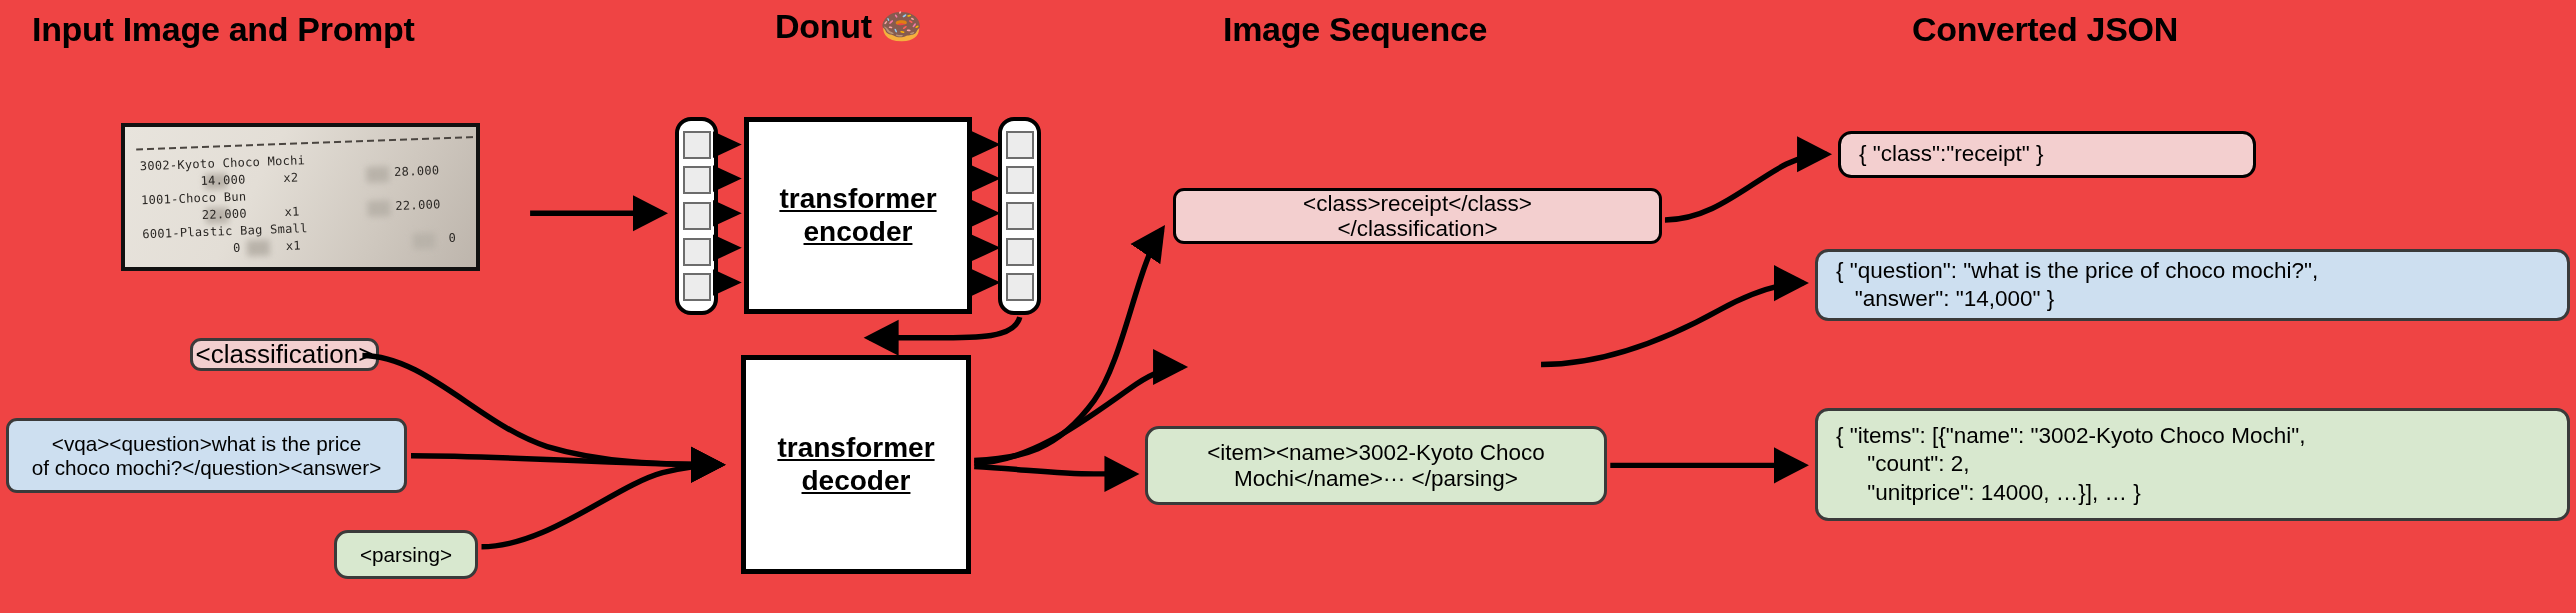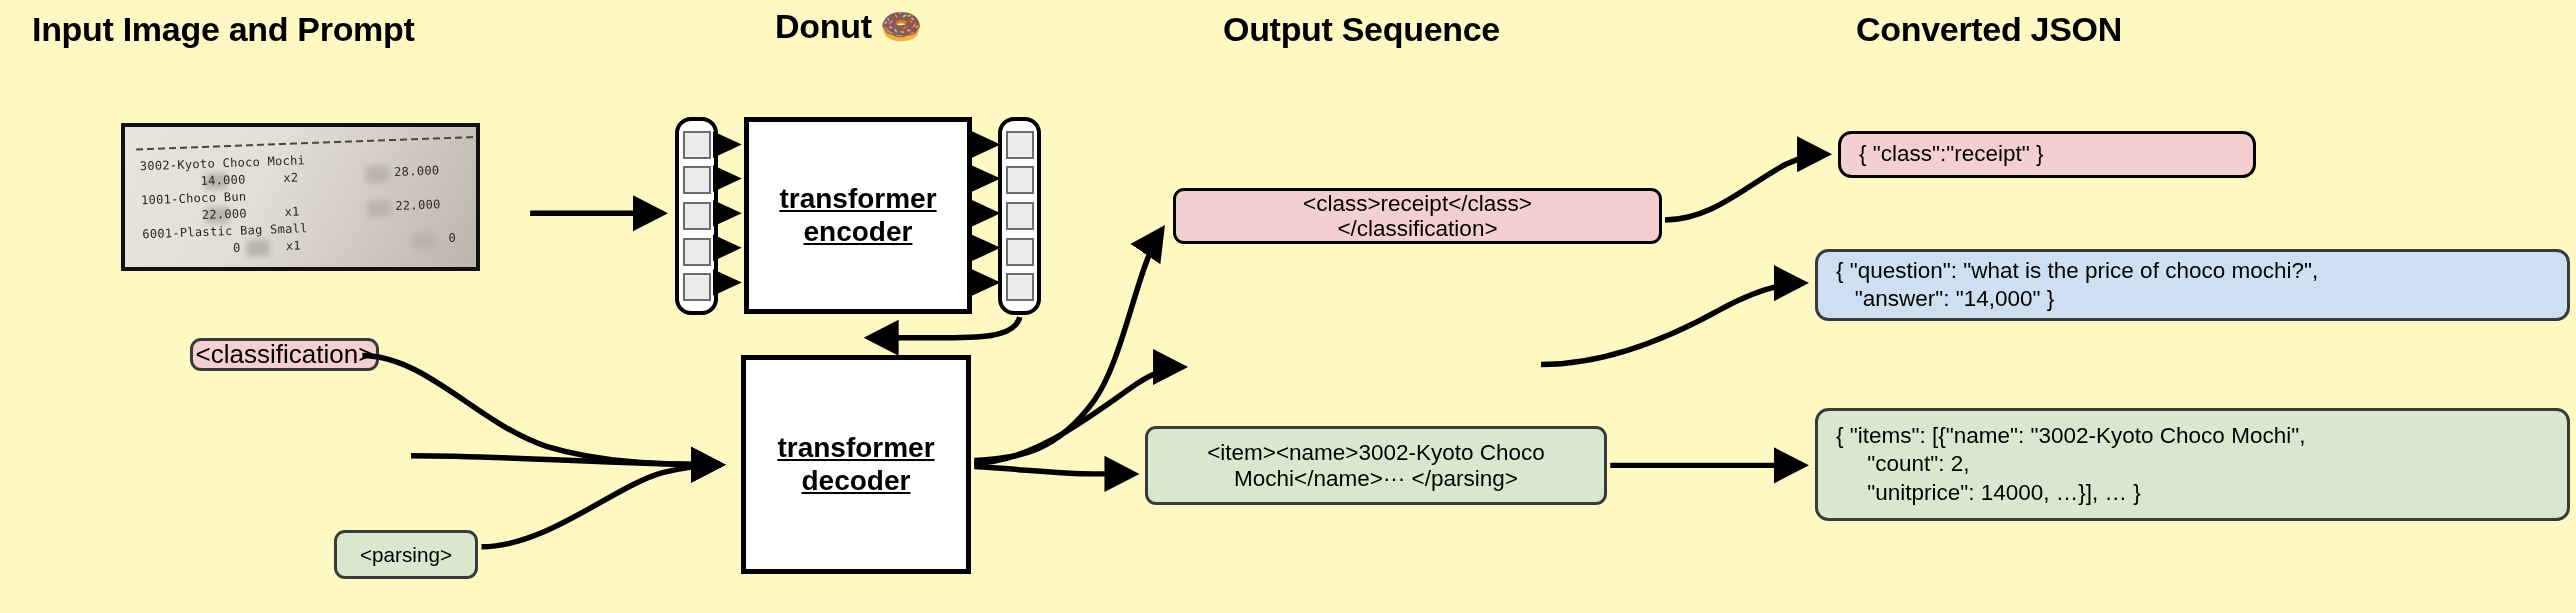--- a/index.html
+++ b/index.html
@@ -1,29 +1,29 @@
 <!DOCTYPE html>
 <html style="font-size:9.7px"><head>
 <meta charset="utf-8">
 <style>
   html,body{margin:0;padding:0;background:#ffffff;}
   body{width:2576px;height:613px;font-family:"Liberation Sans",sans-serif;overflow:hidden;}
-  #stage{position:relative;width:2576px;height:613px;background:#fef9c3;}
+  #stage{position:relative;width:2576px;height:613px;background:#ef4444;}
 
   .hdr{position:absolute;font-weight:bold;color:#000;white-space:nowrap;
        font-family:"Liberation Sans",sans-serif;letter-spacing:-0.3px;}
 
   
   .tbox{position:absolute;box-sizing:border-box;border:3px solid #3a3a3a;
         border-radius:11px;display:flex;align-items:center;justify-content:center;
         text-align:center;color:#000;line-height:1.12;
         font-family:"Liberation Sans",sans-serif;white-space:pre;}
   .tbox.pink{background:#f3cfcf;}
   .tbox.blue{background:#cddff0;}
-  .tbox.green{background:#d8e8cf;}
+  .tbox.green{background:#d8e8cf;border-radius:14px;}
   .tbox.hard{border-color:#000;}
 
   
   .jbox{position:absolute;box-sizing:border-box;border:3px solid #3a3a3a;
         border-radius:13.4px;color:#000;line-height:1.25;white-space:pre;
         display:flex;align-items:center;
         font-family:"Liberation Sans",sans-serif;}
   .jbox.pink{background:#f3cfcf;border-color:#000;}
   .jbox.blue{background:#cddff0;}
   .jbox.green{background:#d8e8cf;}
@@ -59,23 +59,23 @@
 </style>
 </head>
 <body>
 
 <div id="stage">
 
   <div class="hdr" style="left:32px;top:9.7px;font-size:34px;">Input Image and Prompt</div>
 
   <div class="hdr" style="left:775px;top:6px;font-size:34px;">Donut 🍩</div>
 
-  <div class="hdr" style="left:1223px;top:9.7px;font-size:34px;">Output Sequence</div>
+  <div class="hdr" style="left:1223px;top:9.7px;font-size:34px;">Image Sequence</div>
 
-  <div class="hdr" style="left:1856px;top:9.7px;font-size:34px;">Converted JSON</div>
+  <div class="hdr" style="left:1912px;top:9.7px;font-size:34px;">Converted JSON</div>
 
   <div id="receipt" style="left:121px;top:123px;width:359px;height:148px;">
     <div class="rot">
       <div class="dash"></div>
 
       <div class="rline" style="left:16px;top:29px;">3002-Kyoto Choco Mochi</div>
       <div class="blur" style="left:80px;top:46px;width:23px;height:16px;"></div>
       <div class="rline" style="left:16px;top:46px;">        14.000     x2</div>
 
       <div class="rline" style="left:16px;top:63px;">1001-Choco Bun</div>
@@ -114,20 +114,22 @@
     <div class="cell"></div>
     <div class="cell"></div>
     <div class="cell"></div>
   </div>
 
   <div class="tf" style="left:741px;top:355px;width:230px;height:219px;font-size:28px;white-space:pre;">transformer
 decoder</div>
 
   <div class="tbox pink" style="left:190px;top:338px;width:189px;height:33px;font-size:26px;">&lt;classification&gt;</div>
 
+  <div class="tbox blue" style="left:6px;top:418px;width:401px;height:75px;font-size:20.7px;">&lt;vqa&gt;&lt;question&gt;what is the price
+of choco mochi?&lt;/question&gt;&lt;answer&gt;</div>
 
   <div class="tbox green" style="left:334px;top:530px;width:144px;height:49px;font-size:20.7px;">&lt;parsing&gt;</div>
 
   <div class="tbox pink hard" style="left:1173px;top:188px;width:489px;height:56px;font-size:22.5px;">&lt;class&gt;receipt&lt;/class&gt;
 &lt;/classification&gt;</div>
 
 
   <div class="tbox green" style="left:1145px;top:426px;width:462px;height:79px;font-size:22.5px;">&lt;item&gt;&lt;name&gt;3002-Kyoto Choco
 Mochi&lt;/name&gt;··· &lt;/parsing&gt;</div>
 

